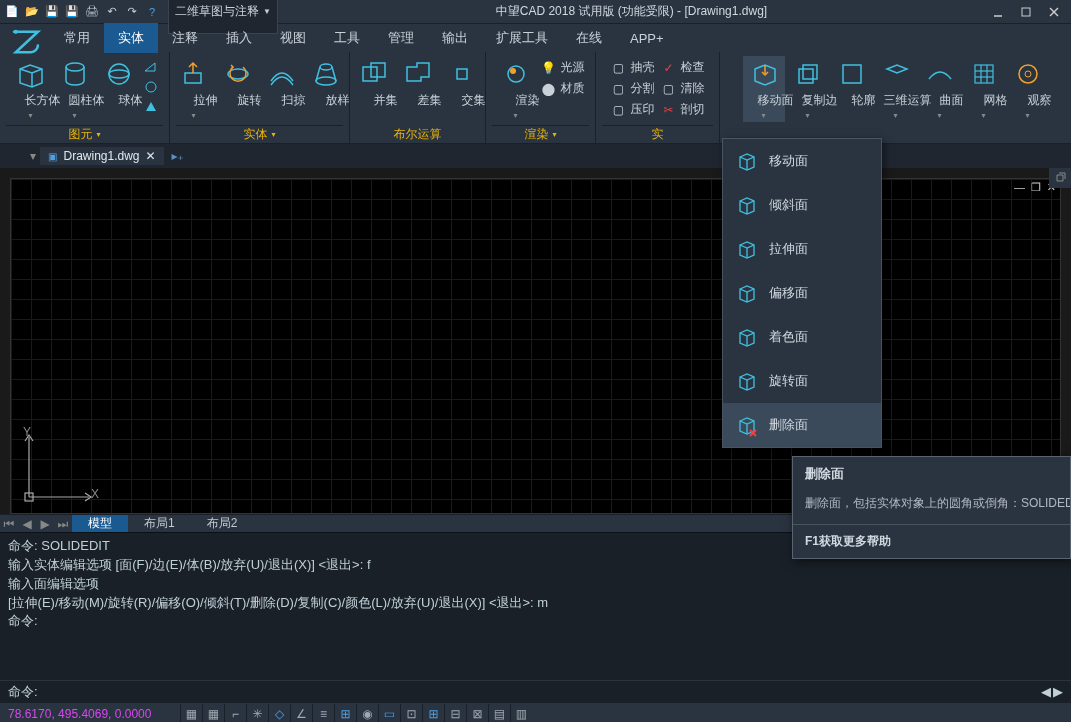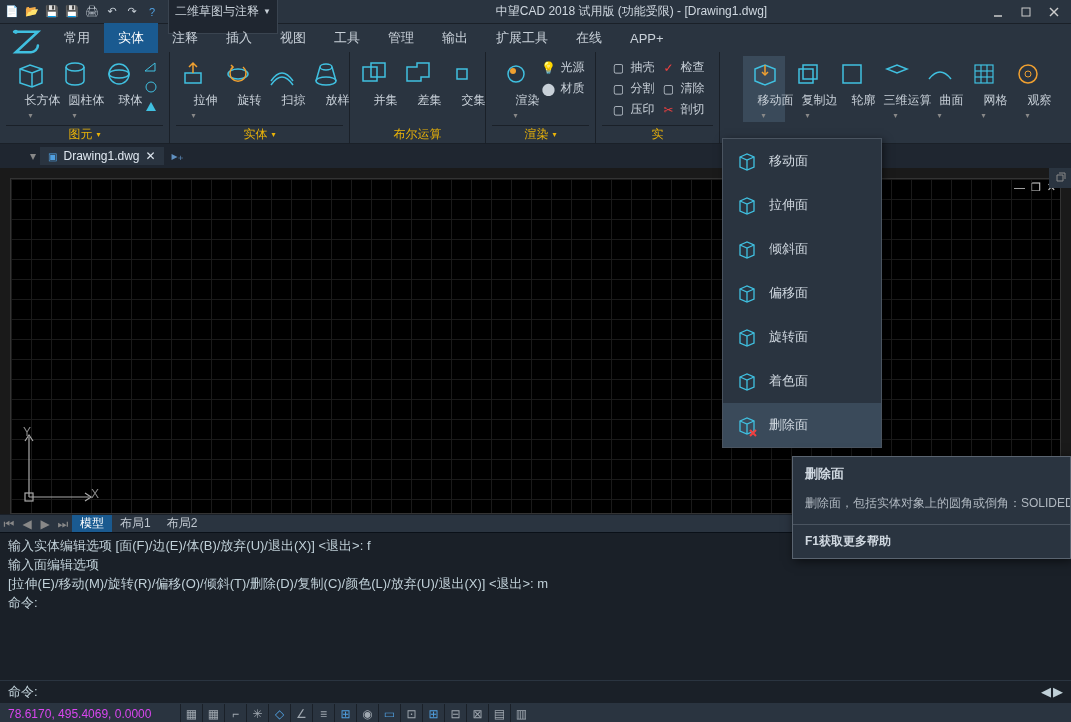--- a/index.html
+++ b/index.html
@@ -41,21 +41,21 @@
 
 .workspace { position: relative; height: 346px; background: #1a1a1a; }
 .canvas-wrap { position: absolute; left: 10px; top: 10px; right: 10px; bottom: 0; background: #000; border: 1px solid #333; }
 .canvas-winbtns { position: absolute; right: 4px; top: 2px; display: flex; gap: 6px; color: #ccc; font-size: 11px; }
 .grid { position: absolute; inset: 0; background-image: linear-gradient(#1a1a1a 1px, transparent 1px), linear-gradient(90deg, #1a1a1a 1px, transparent 1px); background-size: 20px 20px; background-color: #000; }
 .ucs { position: absolute; left: 8px; bottom: 8px; color: #888; font-family: Consolas, monospace; }
 .ucs svg { display: block; }
 
 .layout-tabs { height: 18px; background: #2a3440; display: flex; align-items: center; font-size: 12px; border-top: 1px solid #1a2028; }
 .layout-tabs .arrow { width: 18px; text-align: center; cursor: pointer; color: #888; }
-.layout-tabs .ltab { padding: 0 8px; cursor: pointer; color: #c0c8d0; }
+.layout-tabs .ltab { padding: 0 16px; cursor: pointer; color: #c0c8d0; }
 .layout-tabs .ltab.active { background: #1a5a90; color: #fff; }
 
 .cmdarea { height: 148px; background: #1a2028; font-family: Consolas, "Courier New", monospace; font-size: 13px; color: #c0d0d8; padding: 4px 8px; overflow: hidden; border-top: 1px solid #0a1018; }
 .cmdarea .line { white-space: pre; line-height: 1.45; }
 .cmdinput { height: 22px; background: #1a2028; display: flex; align-items: center; padding: 0 8px; font-family: Consolas, monospace; font-size: 13px; color: #c0d0d8; border-top: 1px solid #2a3440; }
 .cmdinput .arrows { margin-left: auto; display: flex; gap: 2px; }
 
 .statusbar { height: 22px; background: #2a3440; display: flex; align-items: center; font-size: 12px; border-top: 1px solid #1a2028; }
 .statusbar .coords { padding: 0 8px; color: #d946ef; font-family: Liberation Sans, sans-serif; min-width: 180px; }
 .statusbar .sbtn { width: 22px; height: 20px; display: flex; align-items: center; justify-content: center; cursor: pointer; color: #a0a8b0; border-left: 1px solid #1a2028; }
@@ -487,20 +487,21 @@
   <span class="arrow">⏮</span>
   <span class="arrow">◀</span>
   <span class="arrow">▶</span>
   <span class="arrow">⏭</span>
 <div class="ltab active">模型</div>
     <div class="ltab">布局1</div>
     <div class="ltab">布局2</div>
   </div>
 
 <div class="cmdarea" id="cmdarea">
+    <div class="line">命令: SOLIDEDIT</div>
     <div class="line">输入实体编辑选项 [面(F)/边(E)/体(B)/放弃(U)/退出(X)] &lt;退出&gt;: f</div>
     <div class="line">输入面编辑选项</div>
     <div class="line">[拉伸(E)/移动(M)/旋转(R)/偏移(O)/倾斜(T)/删除(D)/复制(C)/颜色(L)/放弃(U)/退出(X)] &lt;退出&gt;: m</div>
     <div class="line">命令:</div>
   </div>
 <div class="cmdinput">
   <span>命令:</span>
   <div class="arrows">
     <span>◀</span>
     <span>▶</span>
@@ -542,32 +543,32 @@
     </div>
     <div class="ditem">
       <span class="dicon">
         <svg width="22" height="22">
           <g fill="none" stroke="#40c0e0" stroke-width="1.3">
             <path d="M4 7 L11 4 L18 7 L18 17 L11 20 L4 17 Z"></path>
             <path d="M4 7 L11 10 L18 7 M11 10 L11 20"></path>
           </g>
         </svg>
       </span>
-      <span>拉伸面</span>
+      <span>倾斜面</span>
     </div>
     <div class="ditem">
       <span class="dicon">
         <svg width="22" height="22">
           <g fill="none" stroke="#40c0e0" stroke-width="1.3">
             <path d="M4 7 L11 4 L18 7 L18 17 L11 20 L4 17 Z"></path>
             <path d="M4 7 L11 10 L18 7 M11 10 L11 20"></path>
           </g>
         </svg>
       </span>
-      <span>倾斜面</span>
+      <span>拉伸面</span>
     </div>
     <div class="ditem">
       <span class="dicon">
         <svg width="22" height="22">
           <g fill="none" stroke="#40c0e0" stroke-width="1.3">
             <path d="M4 7 L11 4 L18 7 L18 17 L11 20 L4 17 Z"></path>
             <path d="M4 7 L11 10 L18 7 M11 10 L11 20"></path>
           </g>
         </svg>
       </span>
@@ -575,32 +576,32 @@
     </div>
     <div class="ditem">
       <span class="dicon">
         <svg width="22" height="22">
           <g fill="none" stroke="#40c0e0" stroke-width="1.3">
             <path d="M4 7 L11 4 L18 7 L18 17 L11 20 L4 17 Z"></path>
             <path d="M4 7 L11 10 L18 7 M11 10 L11 20"></path>
           </g>
         </svg>
       </span>
-      <span>旋转面</span>
+      <span>着色面</span>
     </div>
     <div class="ditem">
       <span class="dicon">
         <svg width="22" height="22">
           <g fill="none" stroke="#40c0e0" stroke-width="1.3">
             <path d="M4 7 L11 4 L18 7 L18 17 L11 20 L4 17 Z"></path>
             <path d="M4 7 L11 10 L18 7 M11 10 L11 20"></path>
           </g>
         </svg>
       </span>
-      <span>着色面</span>
+      <span>旋转面</span>
     </div>
     <div class="ditem hover">
       <span class="dicon">
         <svg width="22" height="22">
           <g fill="none" stroke="#40c0e0" stroke-width="1.3">
             <path d="M4 7 L11 4 L18 7 L18 17 L11 20 L4 17 Z"></path>
             <path d="M4 7 L11 10 L18 7 M11 10 L11 20"></path>
           </g>
           <path d="M14 16 L20 22" stroke="#f04040" stroke-width="2"></path>
           <path d="M20 16 L14 22" stroke="#f04040" stroke-width="2"></path>

